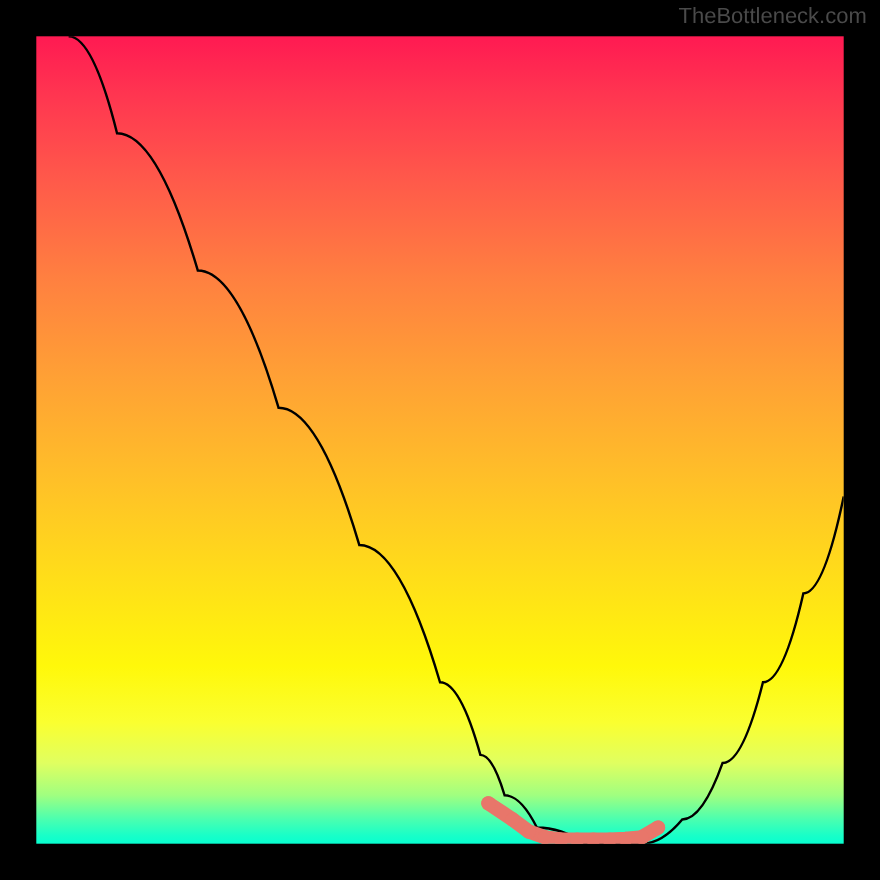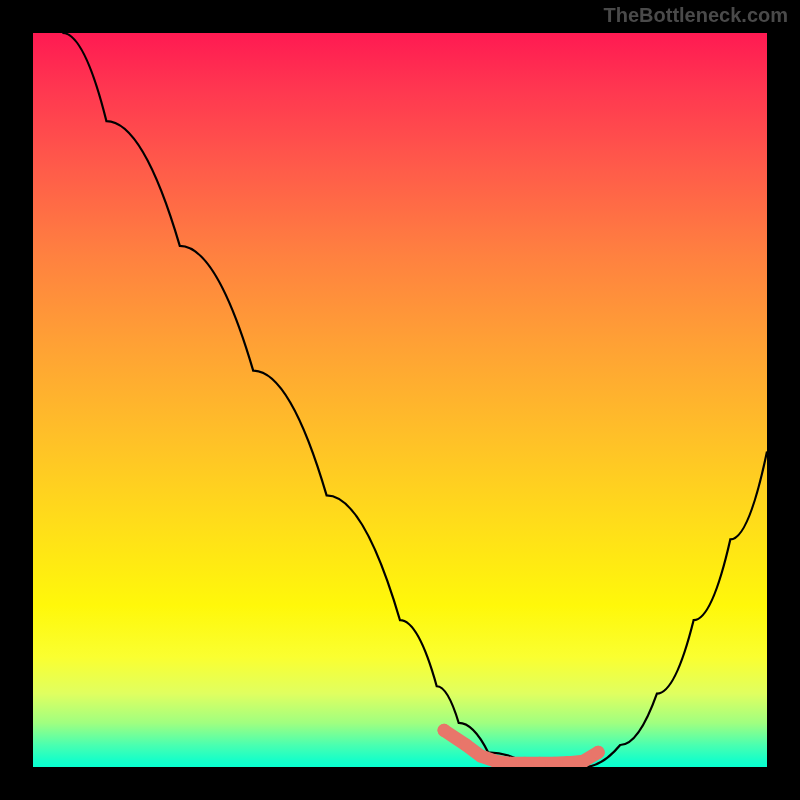--- a/index.html
+++ b/index.html
@@ -10,21 +10,21 @@
     position: relative;
     overflow: hidden;
     font-family: Arial, sans-serif;
   }
   .watermark {
     position: absolute;
     top: 4px;
     right: 12px;
     color: #4a4a4a;
     font-size: 20px;
-    font-weight: 700;
+    font-weight: 400;
     z-index: 10;
   }
   .plot-area {
     position: absolute;
     left: 33px;
     top: 33px;
     width: 734px;
     height: 734px;
     background: linear-gradient(to bottom,
       #ff1a52 0%,

